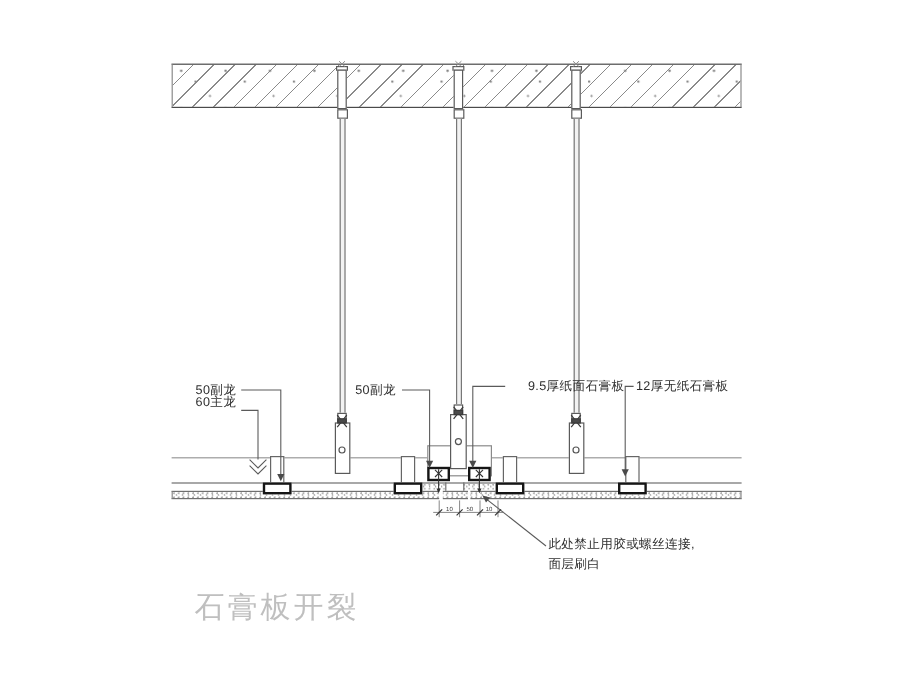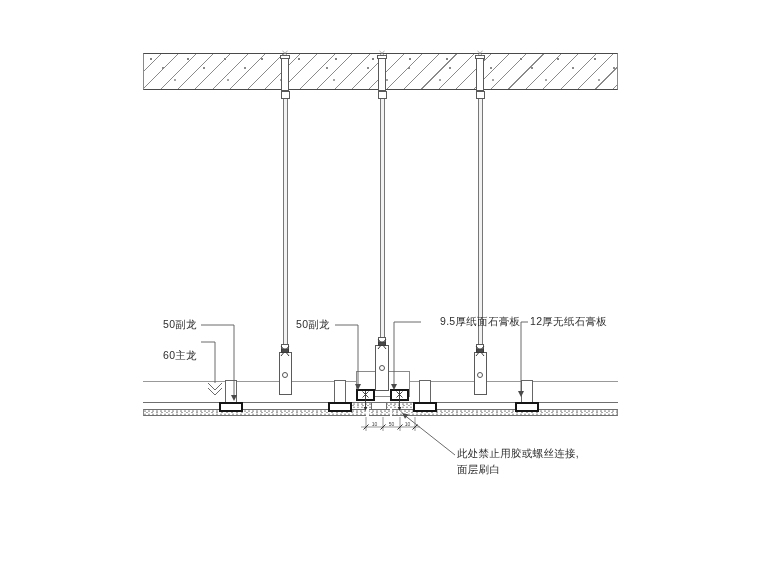--- a/index.html
+++ b/index.html
@@ -165,21 +165,22 @@
       <line x1="412.5" y1="429.5" x2="417.5" y2="424.5"></line>
     </g>
     <g fill="#444" font-size="5" text-anchor="middle">
       <text x="374.5" y="425.5">10</text>
       <text x="391.5" y="425.5">50</text>
       <text x="407.5" y="425.5">10</text>
     </g>
   </svg>
 
   <div class="lbl" style="left:163px;top:318px;">50副龙</div>
-  <div class="lbl" style="left:163px;top:349px;">60主龙</div>
+  <div class="lbl" style="left:163px;top:328px;">60主龙</div>
   <div class="lbl" style="left:296px;top:318px;">50副龙</div>
   <div class="lbl" style="left:440px;top:315px;">9.5厚纸面石膏板</div>
   <div class="lbl" style="left:530px;top:315px;">12厚无纸石膏板</div>
   <div class="lbl" style="left:457px;top:447px;">此处禁止用胶或螺丝连接,</div>
   <div class="lbl" style="left:457px;top:463px;">面层刷白</div>
 
+  <div class="title-line" style="left:162px;top:489px;">石膏板开裂</div>
 
 </div>
 
 </body></html>

